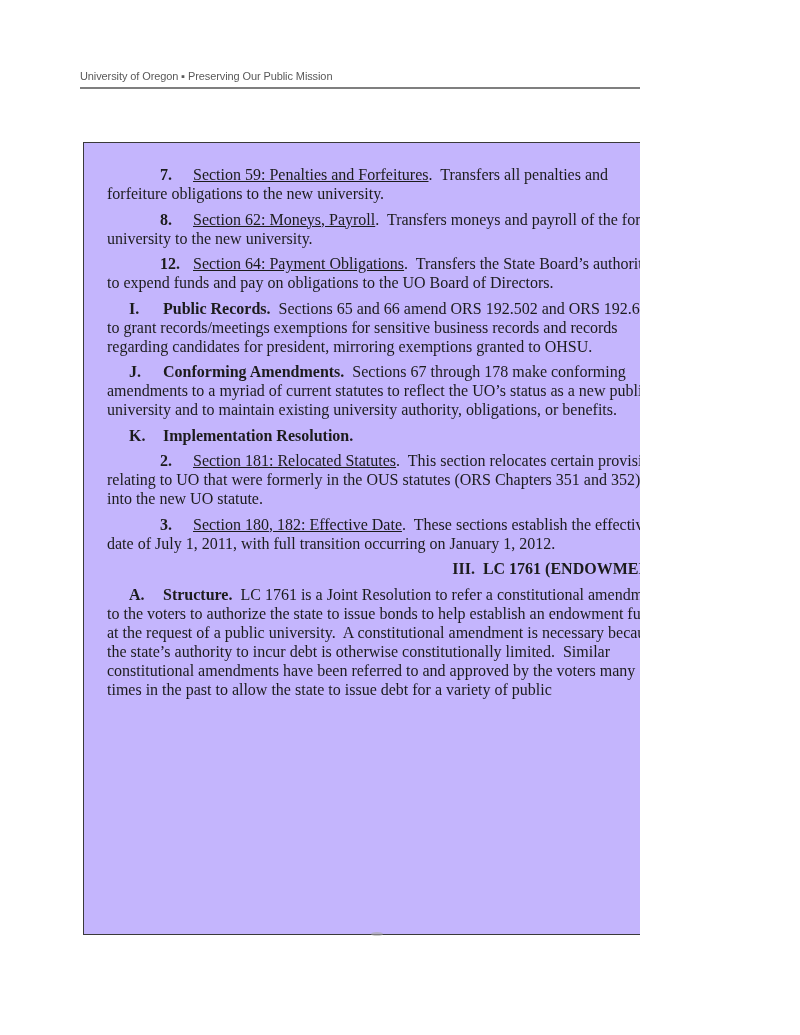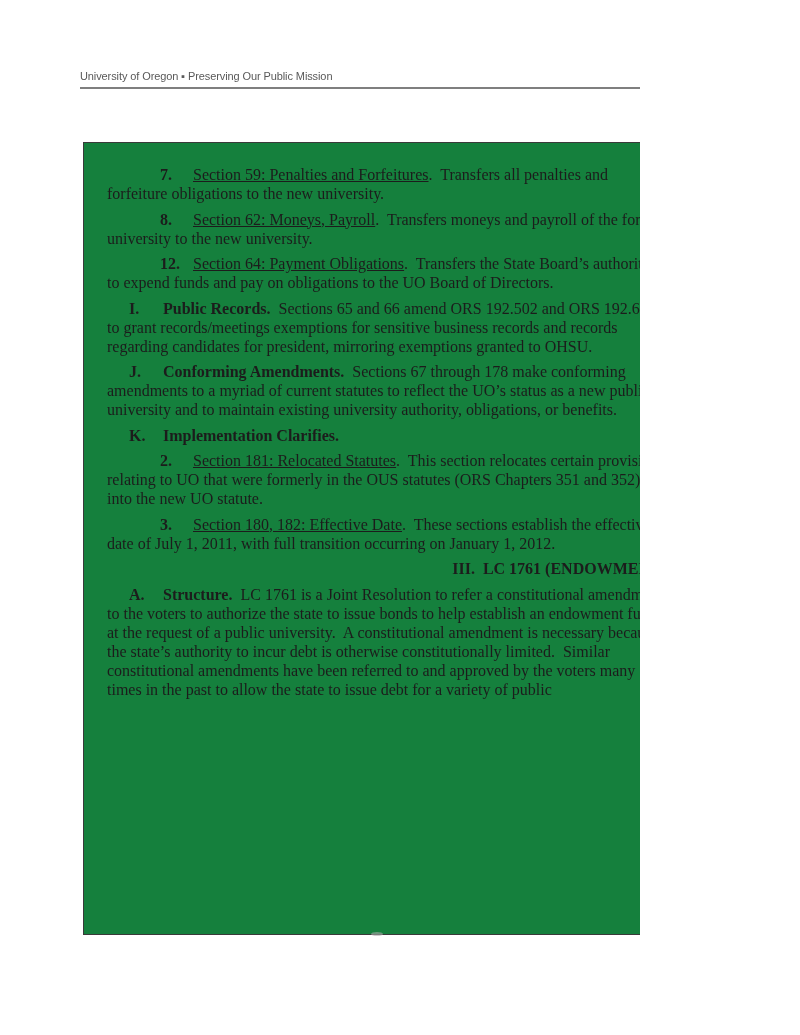--- a/index.html
+++ b/index.html
@@ -47,21 +47,21 @@
   .content-box {
     position: absolute;
     left: 83px;
     top: 142px;
     width: 588px;
     height: 793px;
     box-sizing: border-box;
     border: 1.5px solid #3a3a3a;
     padding: 22px 4px 0 23px;
     overflow: hidden;
-    background: #15803d;
+    background: #c4b5fd;
   }
 
   .para {
     margin: 0 0 6.5px 0;
     font-size: 16px;
     line-height: 19px;
   }
   .para .txt { white-space: pre-wrap; }
 
   
@@ -118,21 +118,21 @@
 
     <p class="para indent-num"><span class="num">8.</span><span class="title-underline">Section 62:  Moneys, Payroll</span><span class="txt">.  Transfers moneys and payroll of the former university to the new university.</span></p>
 
 
     <p class="para indent-num"><span class="num">12.</span><span class="title-underline">Section 64:  Payment Obligations</span><span class="txt">.  Transfers the State Board’s authority to expend funds and pay on obligations to the UO Board of Directors.</span></p>
 
     <p class="para indent-letter"><span class="lnum">I.</span><span class="lhead">Public Records.</span><span class="txt">  Sections 65 and 66 amend ORS 192.502 and ORS 192.690 to grant records/meetings exemptions for sensitive business records and records regarding candidates for president, mirroring exemptions granted to OHSU.</span></p>
 
     <p class="para indent-letter"><span class="lnum">J.</span><span class="lhead">Conforming Amendments.</span><span class="txt">  Sections 67 through 178 make conforming amendments to a myriad of current statutes to reflect the UO’s status as a new public university and to maintain existing university authority, obligations, or benefits.</span></p>
 
-    <p class="para indent-letter"><span class="lnum">K.</span><span class="lhead">Implementation Clarifies.</span><span class="txt"></span></p>
+    <p class="para indent-letter"><span class="lnum">K.</span><span class="lhead">Implementation Resolution.</span><span class="txt"></span></p>
 
 
     <p class="para indent-num"><span class="num">2.</span><span class="title-underline">Section 181:  Relocated Statutes</span><span class="txt">.  This section relocates certain provisions relating to UO that were formerly in the OUS statutes (ORS Chapters 351 and 352) into the new UO statute.</span></p>
 
     <p class="para indent-num"><span class="num">3.</span><span class="title-underline">Section 180, 182:  Effective Date</span><span class="txt">.  These sections establish the effective date of July 1, 2011, with full transition occurring on January 1, 2012.</span></p>
 
     <p class="para heading3"><span class="txt">III.  LC 1761 (ENDOWMENT)</span></p>
 
     <p class="para indent-letter"><span class="lnum">A.</span><span class="lhead">Structure.</span><span class="txt">  LC 1761 is a Joint Resolution to refer a constitutional amendment to the voters to authorize the state to issue bonds to help establish an endowment fund at the request of a public university.  A constitutional amendment is necessary because the state’s authority to incur debt is otherwise constitutionally limited.  Similar constitutional amendments have been referred to and approved by the voters many times in the past to allow the state to issue debt for a variety of public</span></p>
 

